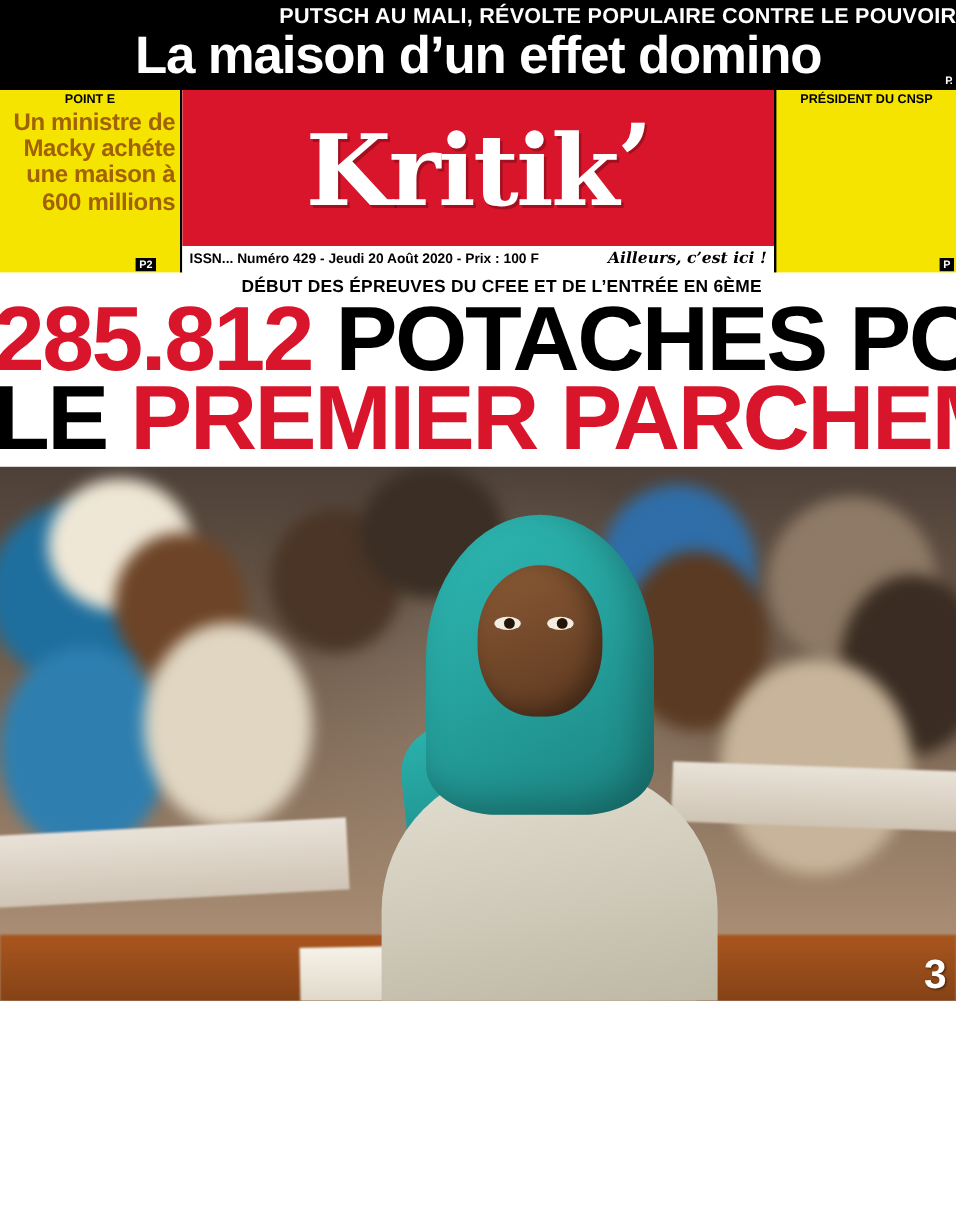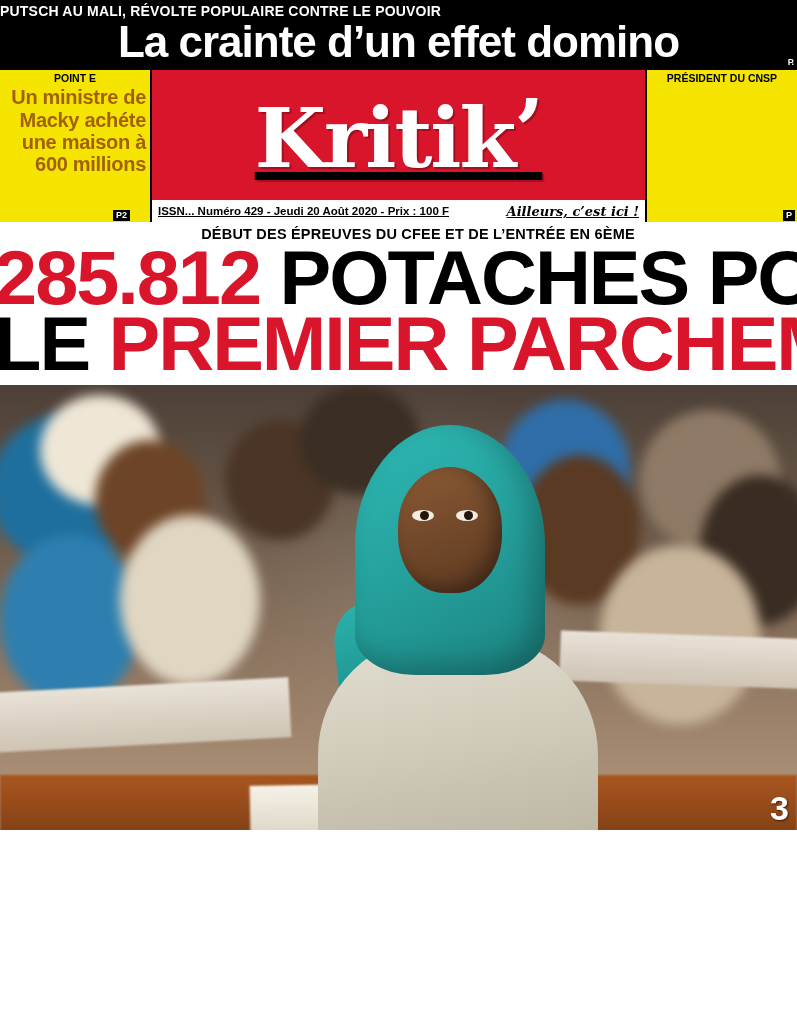--- a/index.html
+++ b/index.html
@@ -23,23 +23,23 @@
 
   
   .topbar {
     background: #000000;
     color: #ffffff;
     width: 797px;
     padding: 4px 0 2px 0;
     box-sizing: border-box;
   }
   .topbar-kicker {
-    text-align: left;
-    font-weight: bold;
-    font-size: 14px;
+    text-align: right;
+    font-weight: bold;
+    font-size: 18px;
     letter-spacing: 0.2px;
     color: #ffffff;
     line-height: 1.1;
     padding-bottom: 1px;
   }
   .topbar-head {
     text-align: center;
     font-weight: bold;
     font-size: 44px;
     line-height: 1.02;
@@ -108,21 +108,20 @@
   }
   .side-page.l { right: 20px; }
   .side-page.r { right: 2px; }
 
   .masthead-center {
     flex: 1;
     position: relative;
     background: #ffffff;
     display: flex;
     flex-direction: column;
-    text-decoration: underline;
   }
   .logo-band {
     flex: 1;
     background: #d8152a;
     position: relative;
     display: flex;
     align-items: center;
     justify-content: center;
     overflow: hidden;
   }
@@ -283,21 +282,21 @@
   [data-interactable="true"] { cursor: default; }
 </style>
 </head>
 <body>
 
 <div class="page" data-interactable="false">
 
   <div class="topbar" data-interactable="false">
     <div class="topbar-kicker" data-interactable="false">PUTSCH AU MALI, RÉVOLTE POPULAIRE CONTRE LE POUVOIR</div>
     <div class="topbar-head" data-interactable="false">
-      <span data-interactable="false">La crainte d’un effet domino</span>
+      <span data-interactable="false">La maison d’un effet domino</span>
       <span class="topbar-page" data-interactable="false">P.</span>
     </div>
   </div>
 
   <div class="masthead-row" data-interactable="false">
 
     <div class="side-box left" data-interactable="true">
       <div class="side-kicker" data-interactable="false">POINT E</div>
       <div class="side-text" data-interactable="false">Un ministre de Macky achéte une maison à 600 millions</div>
       <div class="side-page l" data-interactable="false">P2</div>

